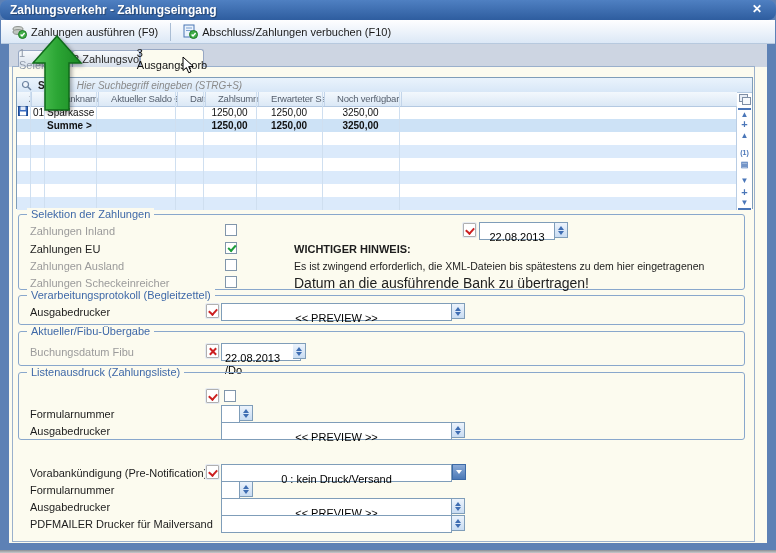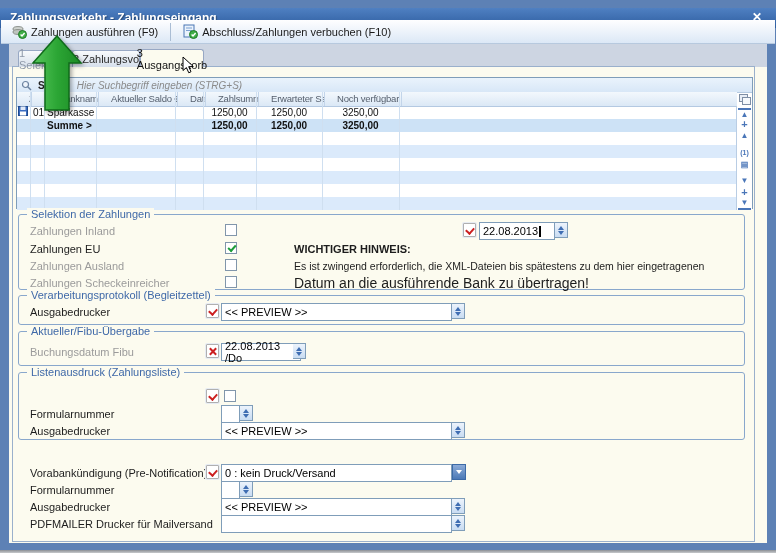--- a/index.html
+++ b/index.html
@@ -1,20 +1,20 @@
 <!DOCTYPE html>
 <html><head>
 <meta charset="utf-8">
 <style>
   html,body{margin:0;padding:0;background:#e8e8e8;font-family:"Liberation Sans",sans-serif;}
   .window{position:relative;width:776px;height:553px;background:#5d81b5;overflow:hidden;outline:1px solid #55585c;}
   .abs{position:absolute;}
 
   
-  .titlebar{left:0;top:8px;width:776px;height:20px;background:linear-gradient(180deg,#4f80c2,#2e5d9f);display:flex;align-items:center;}
+  .titlebar{left:0;top:0;width:776px;height:20px;background:linear-gradient(180deg,#4f80c2,#2e5d9f);display:flex;align-items:center;border-radius:8px;}
   .title-text{color:#fff;font-size:12px;font-weight:bold;padding-left:10px;text-shadow:1px 1px 1px rgba(0,0,0,.35);}
   .close-x{position:absolute;right:10px;top:2px;width:18px;height:15px;color:#fff;font-size:12px;font-weight:bold;text-align:center;line-height:15px;cursor:default;}
   .toolbar{left:1px;top:20px;width:774px;height:24px;background:linear-gradient(180deg,#fefeff,#dce8f6);border-bottom:1px solid #b7c9de;display:flex;align-items:center;gap:4px;padding-left:6px;box-sizing:border-box;}
   .tbtn{display:flex;align-items:center;gap:4px;height:20px;padding:0 5px;font-size:11px;color:#1a1a1a;border-radius:2px;}
   .tsep{width:1px;height:18px;background:#aabdd4;margin:0 3px;}
   .tabsbg{left:9px;top:44px;width:758px;height:23px;background:#cdd5e2;}
   .page{left:9px;top:44px;width:758px;height:499px;background:#fcfbef;top:67px;height:476px;}
   .pageborder{left:12px;top:66px;width:743px;height:476px;border:1px solid #9ab0cc;box-sizing:border-box;background:#fcfbef;}
 
   
@@ -48,21 +48,21 @@
   .chooser .r1{position:absolute;left:0;top:0;width:7px;height:6px;border:1px solid #7f8f a5;border:1px solid #7f8fa5;background:#e8eef6;}
   .chooser .r2{position:absolute;left:3px;top:3px;width:7px;height:6px;border:1px solid #7f8fa5;background:#f6f9fc;}
 
   
   .groupbox{position:absolute;border:1px solid #89a7cc;border-radius:3px;box-sizing:border-box;}
   .gtitle{position:absolute;top:-7px;left:8px;background:#fcfbef;padding:0 4px;font-size:11px;color:#3f69a8;white-space:nowrap;}
   .frow{position:absolute;height:17px;display:flex;align-items:center;}
   .lbl{font-size:11px;color:#1d1d1d;white-space:nowrap;}
   .lbl.dis{color:#9b9b9b;}
   .lbl.b{font-weight:bold;}
-  .txtbox{height:16px;border:1px solid #7f9db9;background:#fff;font-size:11px;color:#000;display:flex;align-items:center;padding:8px 3px;box-sizing:border-box;}
+  .txtbox{height:16px;border:1px solid #7f9db9;background:#fff;font-size:11px;color:#000;display:flex;align-items:center;padding:8px 3px;box-sizing:border-box;flex-direction:column;}
   .caret{width:2px;height:11px;background:#000;margin-left:1px;}
   .spin{width:13px;height:16px;border:1px solid #7f9db9;border-left:none;background:linear-gradient(180deg,#ecf3fc,#c9dcf2);display:flex;flex-direction:column;align-items:center;justify-content:center;gap:1px;box-sizing:border-box;}
   .tri{width:0;height:0;border-left:3px solid transparent;border-right:3px solid transparent;}
   .tri.up{border-bottom:4px solid #3f6db2;}
   .tri.dn{border-top:4px solid #3f6db2;}
   .ddbtn{width:14px;height:16px;background:linear-gradient(180deg,#8cabd8,#4b79b6);border:1px solid #3c6aa6;display:flex;align-items:center;justify-content:center;box-sizing:border-box;}
   .ddbtn .tri{border-left:3px solid transparent;border-right:3px solid transparent;border-top:4px solid #fff;}
   .cb{width:12px;height:12px;border:1px solid #8196ab;background:#fff;position:relative;box-sizing:border-box;}
   .cb.checked::after{content:"";position:absolute;left:2px;top:2px;width:6px;height:3px;border-left:2px solid #1d9e3a;border-bottom:2px solid #1d9e3a;transform:rotate(-48deg);}
   .ibtn{width:13px;height:14px;background:#fff;border:1px solid #b0b0b0;position:relative;box-sizing:border-box;border-radius:1px;box-shadow:0 0 0 1px #e7ecf3;}

